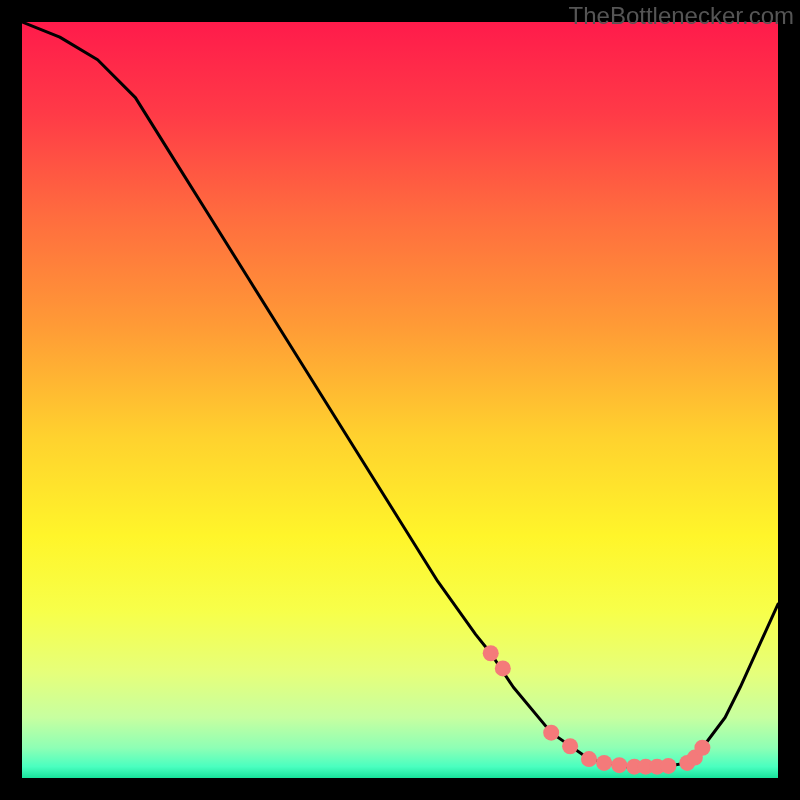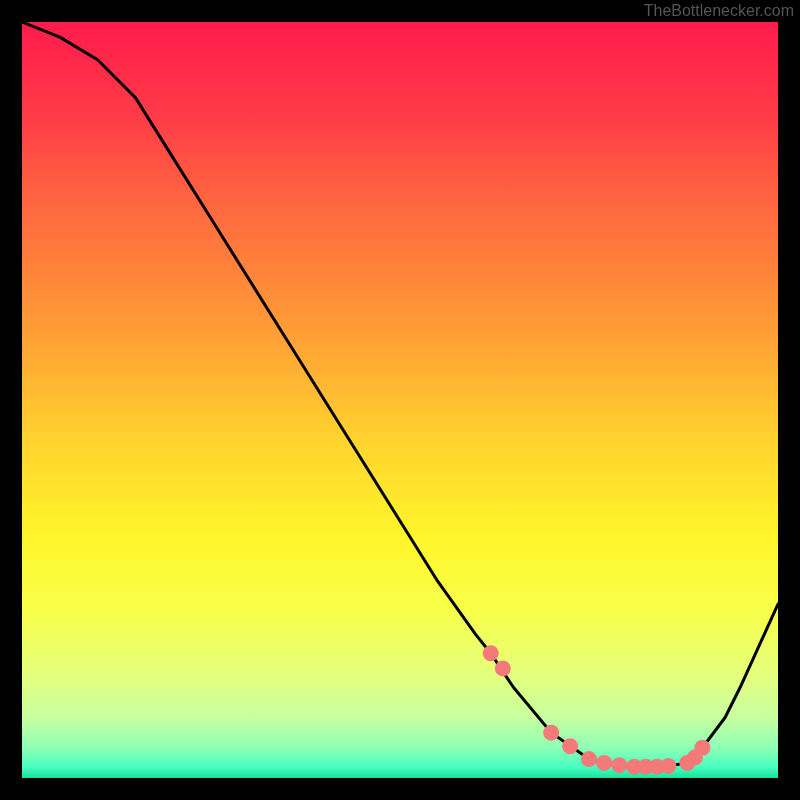--- a/index.html
+++ b/index.html
@@ -8,21 +8,21 @@
     height: 800px;
     background: #000;
     position: relative;
     font-family: Arial, sans-serif;
   }
   .watermark {
     position: absolute;
     top: 2px;
     right: 6px;
     color: #555;
-    font-size: 16px;
+    font-size: 24px;
     font-weight: 500;
     z-index: 10;
     text-align: center;
   }
   .plot-area {
     position: absolute;
     left: 22px;
     top: 22px;
     width: 756px;
     height: 756px;

